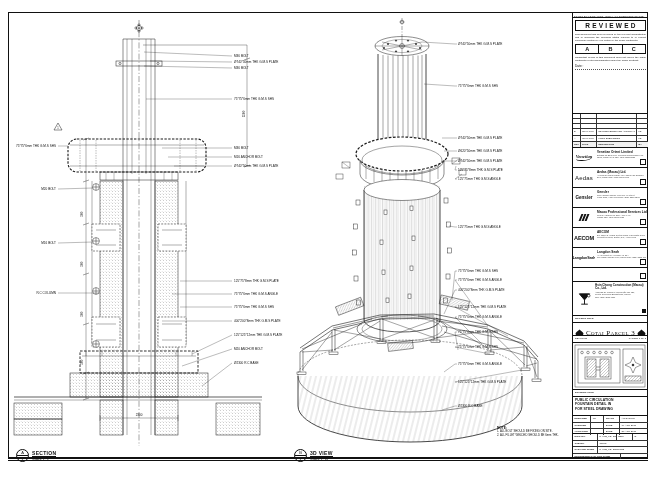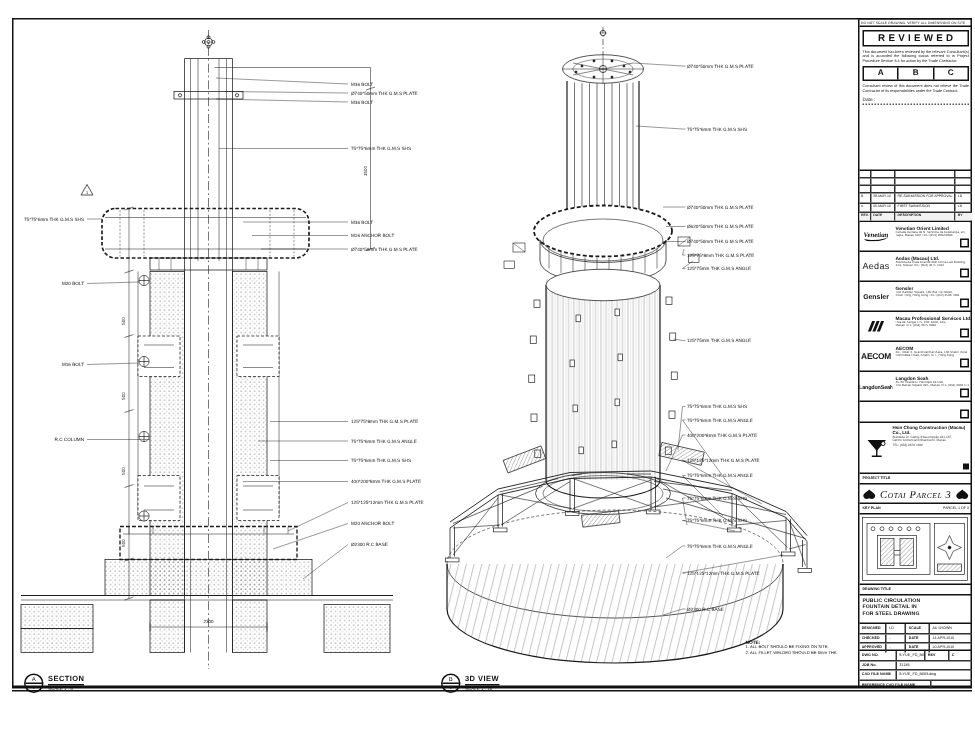--- a/index.html
+++ b/index.html
@@ -64,21 +64,21 @@
   .logo-aecom{font-size:5.6px;font-weight:bold;letter-spacing:-.2px;}
   .logo-ls{font-size:3.6px;font-weight:bold;letter-spacing:-.1px;}
   .tb-contractor{height:34px;display:flex;position:relative;}
   .ct-body{flex:1;padding:2px 2px 0 0;}
   .ct-name{font-size:3px;font-weight:bold;line-height:3.4px;}
   .ct-sub{font-size:2.1px;color:#444;line-height:2.6px;}
   .ct-box{position:absolute;right:2px;bottom:2px;width:4.5px;height:4.5px;background:#111;}
   .strip{height:6px;font-size:2.4px;line-height:6px;padding-left:2px;font-weight:bold;
       border-bottom:0.5px solid #111;display:flex;justify-content:space-between;padding-right:2px;}
   .tb-project{height:20px;padding:0;}
-  .proj-name{height:14px;display:flex;align-items:center;justify-content:space-between;padding:0 2px;font-style:italic;}
+  .proj-name{height:14px;display:flex;align-items:flex-end;justify-content:space-between;padding:0 2px;}
   .proj-name .nm{font-family:"Liberation Serif",serif;font-variant:small-caps;font-size:7px;
       letter-spacing:.4px;white-space:nowrap;}
   .tb-keyplan{height:54px;}
   .tb-drawing{height:26px;}
   .dt-lines{padding:1px 2px;font-size:3.4px;font-weight:bold;line-height:4.4px;letter-spacing:.1px;}
   .tb-fields{height:18px;display:flex;flex-direction:column;}
   .f-row{flex:1;display:flex;border-bottom:0.4px solid #333;}
   .f-row:last-child{border-bottom:none;}
   .f-row span{font-size:2.4px;line-height:5.6px;padding-left:1.5px;border-right:0.4px solid #333;
       overflow:hidden;white-space:nowrap;display:block;}

